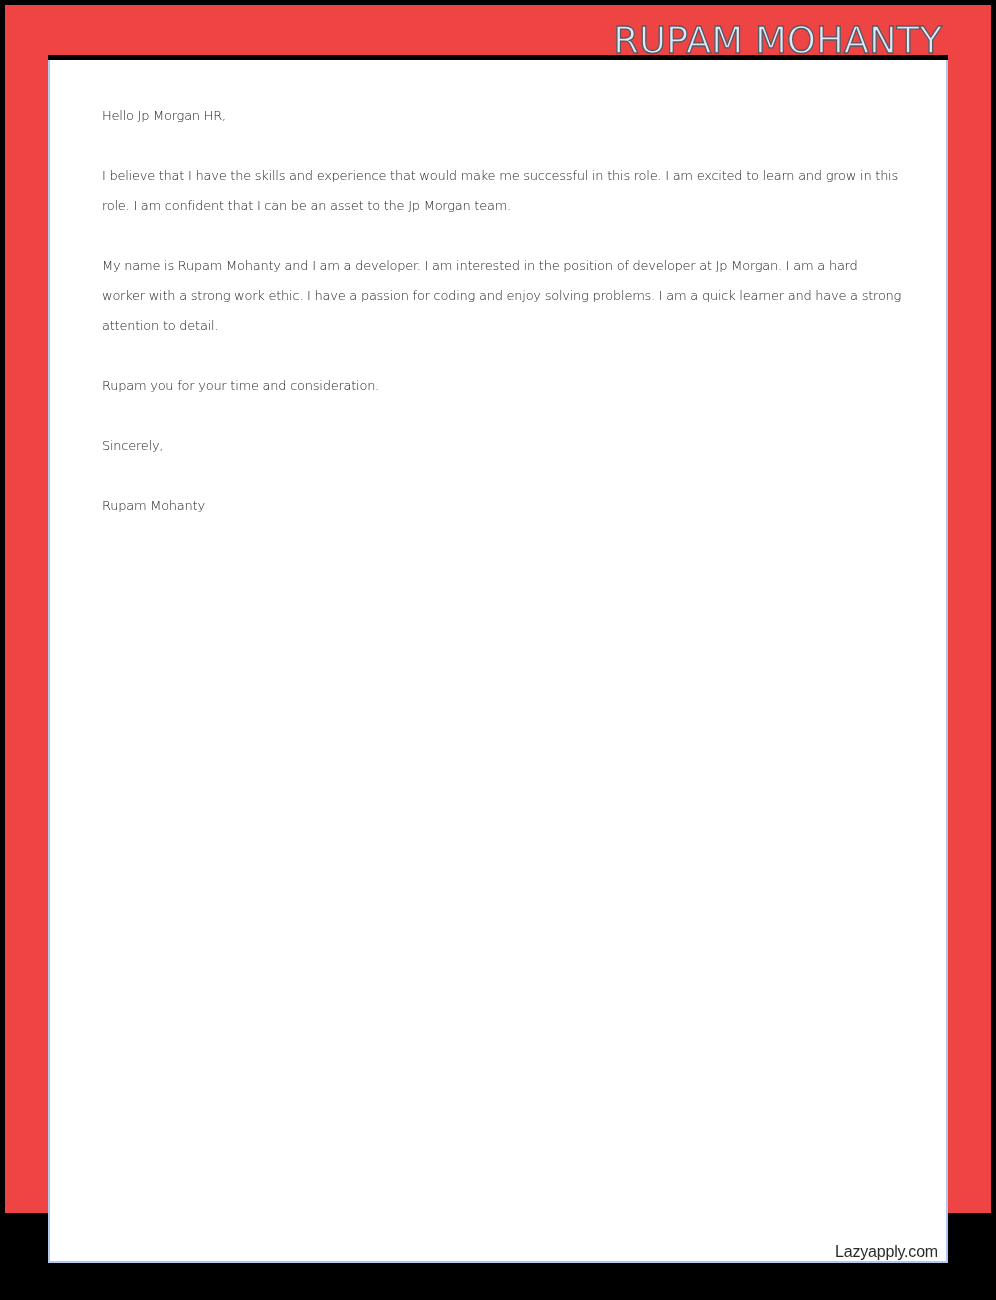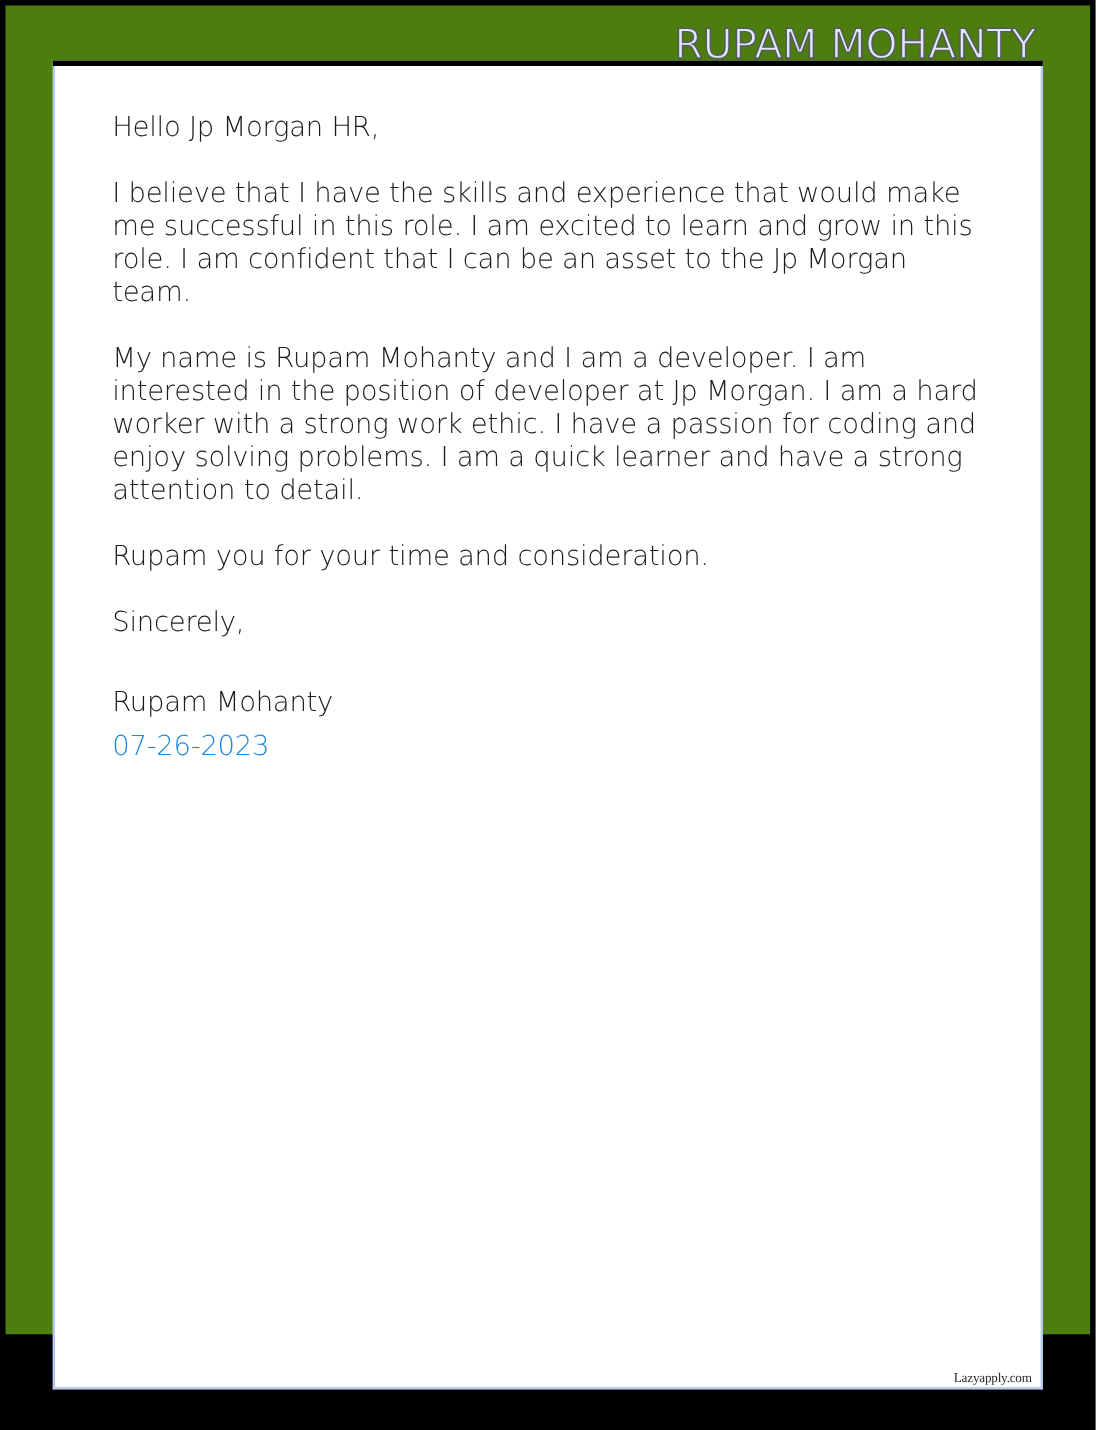--- a/index.html
+++ b/index.html
@@ -6,21 +6,21 @@
     body {
       width: 996px; height: 1300px;
       background: #000;
       position: relative;
       overflow: hidden;
     }
     .frame {
       position: absolute;
       left: 5px; top: 5px;
       width: 986px; height: 1208px;
-      background: #4d7c0f;
+      background: #ef4444;
     }
     .name-header {
       position: absolute;
       right: 49px; top: 14px;
       font-family: "DejaVu Sans", sans-serif;
       font-size: 37px;
       font-weight: normal;
       letter-spacing: 0px;
       color: #dfe7fa;
       -webkit-text-stroke: 1.3px #555a60;
@@ -41,57 +41,56 @@
       position: absolute;
       left: 43px; top: 50px;
       width: 900px; height: 5px;
       background: #000;
     }
     .letter {
       position: absolute;
       left: 52px; top: 46px;
       width: 800px;
       font-family: "DejaVu Sans", sans-serif;
-      font-size: 25px;
+      font-size: 13px;
       line-height: 30px;
       color: #1c1c1c;
       font-weight: 300;
       letter-spacing: -0.25px;
     }
     .letter p { margin: 0 0 30px 0; }
-    .letter p.signoff { margin-bottom: 42px; }
+    .letter p.signoff { margin-bottom: 30px; }
     .letter p.sig-name { margin-bottom: 10px; }
     .date {
       color: #1e88e5;
       margin: 0;
     }
     .footer-brand {
       position: absolute;
       right: 8px; bottom: 0px;
-      font-family: Liberation Serif, serif;
-      font-size: 12px;
+      font-family: Liberation Sans, sans-serif;
+      font-size: 16px;
       color: #2a2a2a;
       line-height: 18px;
       letter-spacing: -0.2px;
       margin-left: 47px;
     }
   </style>
 </head>
 <body>
 
 <div class="frame">
   <div class="name-header">RUPAM MOHANTY</div>
 
   <div class="page">
     <div class="letter">
       <p>Hello Jp Morgan HR,</p>
       <p>I believe that I have the skills and experience that would make me successful in this role. I am excited to learn and grow in this role. I am confident that I can be an asset to the Jp Morgan team.</p>
       <p>My name is Rupam Mohanty and I am a developer. I am interested in the position of developer at Jp Morgan. I am a hard worker with a strong work ethic. I have a passion for coding and enjoy solving problems. I am a quick learner and have a strong attention to detail.</p>
       <p>Rupam you for your time and consideration.</p>
       <p class="signoff">Sincerely,</p>
       <p class="sig-name">Rupam Mohanty</p>
-      <p class="date">07-26-2023</p>
     </div>
     <div class="footer-brand">Lazyapply.com</div>
   </div>
 
   <div class="top-rule"></div>
 </div>
 
 </body></html>

